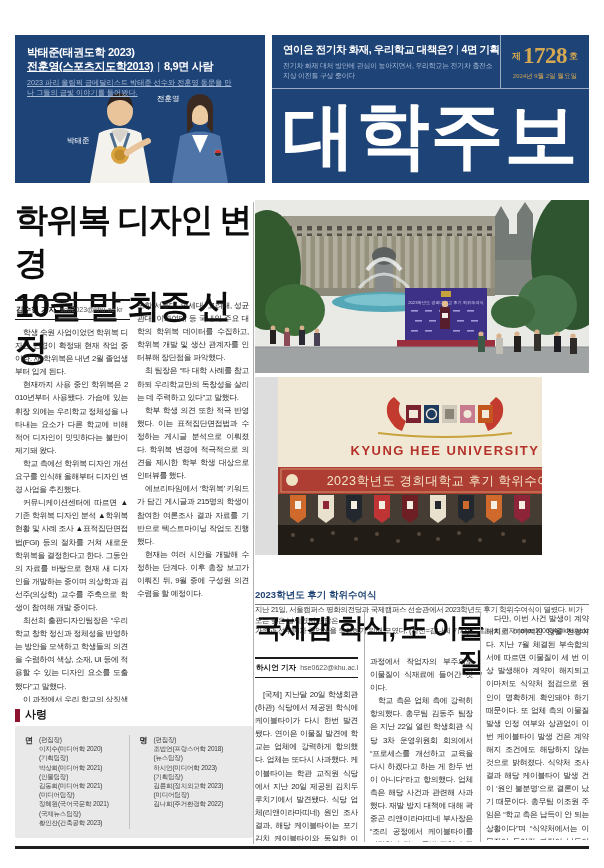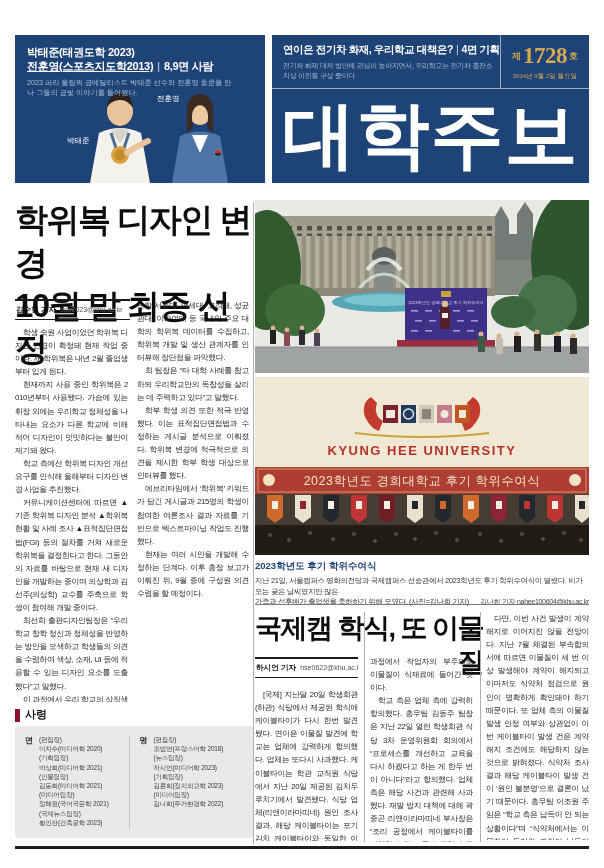--- a/index.html
+++ b/index.html
@@ -6,21 +6,21 @@
   .page{position:relative;width:604px;height:868px;background:#ffffff;overflow:hidden;
         font-family:"Liberation Sans","DejaVu Sans",sans-serif;color:#222;}
   .abs{position:absolute;}
 
   
   .promo{left:15px;top:35px;width:250px;height:148px;background:#1e4377;overflow:hidden;}
   .promo-text{position:absolute;left:12px;top:10px;width:226px;z-index:3;}
   .promo-l1,.promo-l2{font-size:11px;font-weight:bold;color:#ffffff;line-height:14px;letter-spacing:-0.3px;}
   .promo-l2 .u{text-decoration:underline;}
   .promo-l2 .psep{margin:0 4px;color:#cdd8e8;font-weight:normal;}
-  .promo-desc{font-size:7.2px;color:#a9bcd8;line-height:9.6px;margin-top:5px;width:210px;}
+  .promo-desc{font-size:7.2px;color:#a9bcd8;line-height:9.6px;margin-top:5px;width:210px;text-decoration:underline;}
   .promo-art{position:absolute;left:0;bottom:0;z-index:1;}
   .rightblock{left:272px;top:35px;width:317px;height:148px;background:#1e4377;}
   .teaser{position:absolute;left:0;top:0;width:317px;height:53px;border-bottom:1px solid rgba(255,255,255,.55);display:flex;}
   .teaser-main{flex:1;padding:8px 0 0 11px;}
   .teaser-title{font-size:10.5px;font-weight:bold;color:#ffffff;letter-spacing:-0.4px;}
   .teaser-title .tsep{color:#cdd8e8;margin:0 3px;font-weight:normal;}
   .teaser-sub{font-size:6.9px;color:#a9bcd8;margin-top:4px;letter-spacing:-0.2px;}
   .issue{width:88px;border-left:1px solid rgba(255,255,255,.55);padding-top:8px;text-align:center;font-family:Liberation Serif, serif;}
   .issue-no{color:#d5a851;white-space:nowrap;}
   .issue-no .sm{font-size:9px;font-weight:bold;vertical-align:4px;}
@@ -42,23 +42,23 @@
   .para{text-indent:8px;}
   .cont > .para:first-child{text-indent:0;}
   .col1{left:15px;top:326px;width:113px;height:376px;}
   .col2{left:137px;top:299px;width:112px;height:381px;}
   .vrule{background:#b0b0b0;width:1px;}
   .vrule-main{left:253px;top:202px;height:642px;}
 
   
   .photo{overflow:hidden;background:#ddd;}
   .photo1{left:255px;top:200px;width:334px;height:173px;}
-  .photo2{left:255px;top:377px;width:334px;height:178px;}
+  .photo2{left:255px;top:377px;width:264px;height:178px;padding-left:23px;}
   .caption{left:255px;top:560px;width:334px;}
-  .caption-title{font-size:9.5px;font-weight:bold;color:#1d4273;margin-bottom:3px;}
+  .caption-title{font-size:9.5px;font-weight:bold;color:#1d4273;margin-bottom:3px;margin-top:29px;}
   .caption-body{font-size:7.4px;color:#333;line-height:10.6px;letter-spacing:-0.3px;}
   .caption-row{display:flex;align-items:flex-end;}
   .credit{margin-left:auto;font-size:7px;color:#444;white-space:nowrap;}
   .hrule2{left:255px;top:604px;width:334px;height:1px;background:#7a7a7a;}
 
   
   .headline2{left:255px;top:611px;width:228px;font-size:27px;font-weight:800;letter-spacing:-1.5px;
              line-height:34px;color:#0c0c0c;text-align:right;}
   .byline2{left:255px;top:657px;width:101px;}
   .a2c1{left:255px;top:688px;width:103px;height:153px;}

